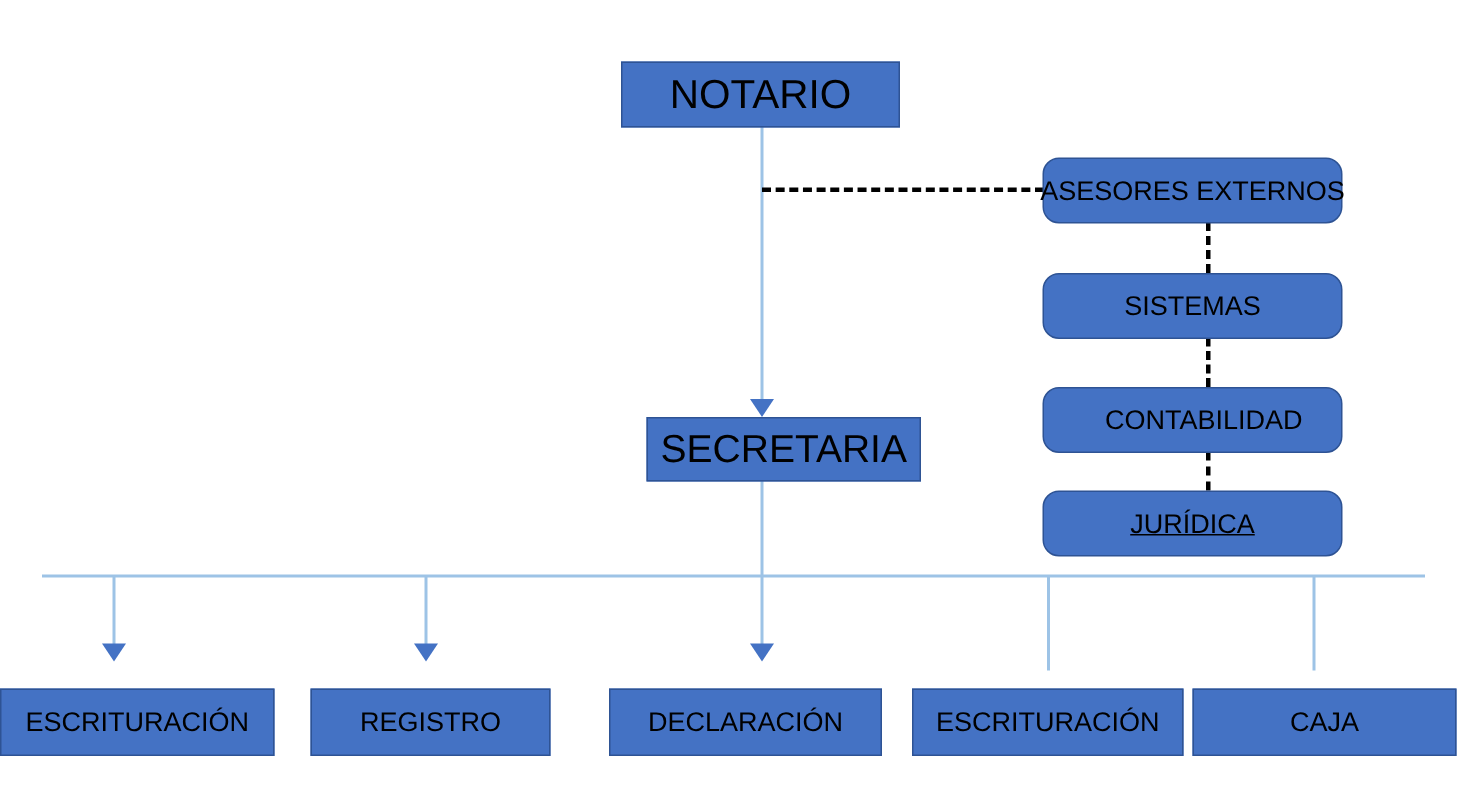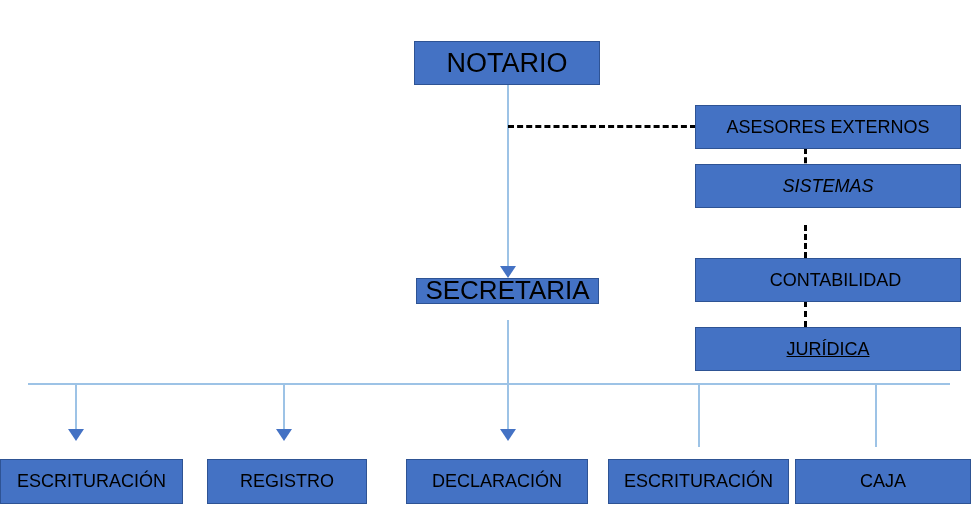--- a/index.html
+++ b/index.html
@@ -29,25 +29,25 @@
     color: #000000;
     line-height: 1.05;
     white-space: nowrap;
     z-index: 3;
   }
   .node-label {
     display: block;
     padding: 0 4px;
   }
   .node-notario   { left: 414px; top: 41px;  width: 186px; height: 44px; font-size: 27px; }
-  .node-secretaria{ left: 416px; top: 278px; width: 183px; height: 26px; font-size: 26px; }
+  .node-secretaria{ left: 431px; top: 278px; width: 183px; height: 43px; font-size: 26px; }
 
-  .node-right { left: 695px; width: 266px; height: 44px; font-size: 18px; }
+  .node-right { left: 695px; width: 200px; height: 44px; font-size: 18px; border-radius: 11px; }
   .node-asesores     { top: 105px; }
-  .node-sistemas     { top: 164px; font-style: italic; }
+  .node-sistemas     { top: 182px; }
   .node-contabilidad { top: 258px; padding-left: 15px; }
   .node-juridica     { top: 327px; text-decoration: underline; }
 
   .node-bottom { top: 447px; height: 45px; font-size: 18px; margin-top: 12px; }
   .node-escrituracion { left: 0px;   width: 183px; }
   .node-registro      { left: 207px; width: 160px; }
   .node-declaracion   { left: 406px; width: 182px; }
   .node-autenticacion { left: 608px; width: 181px; }
   .node-caja          { left: 795px; width: 176px; }
 

